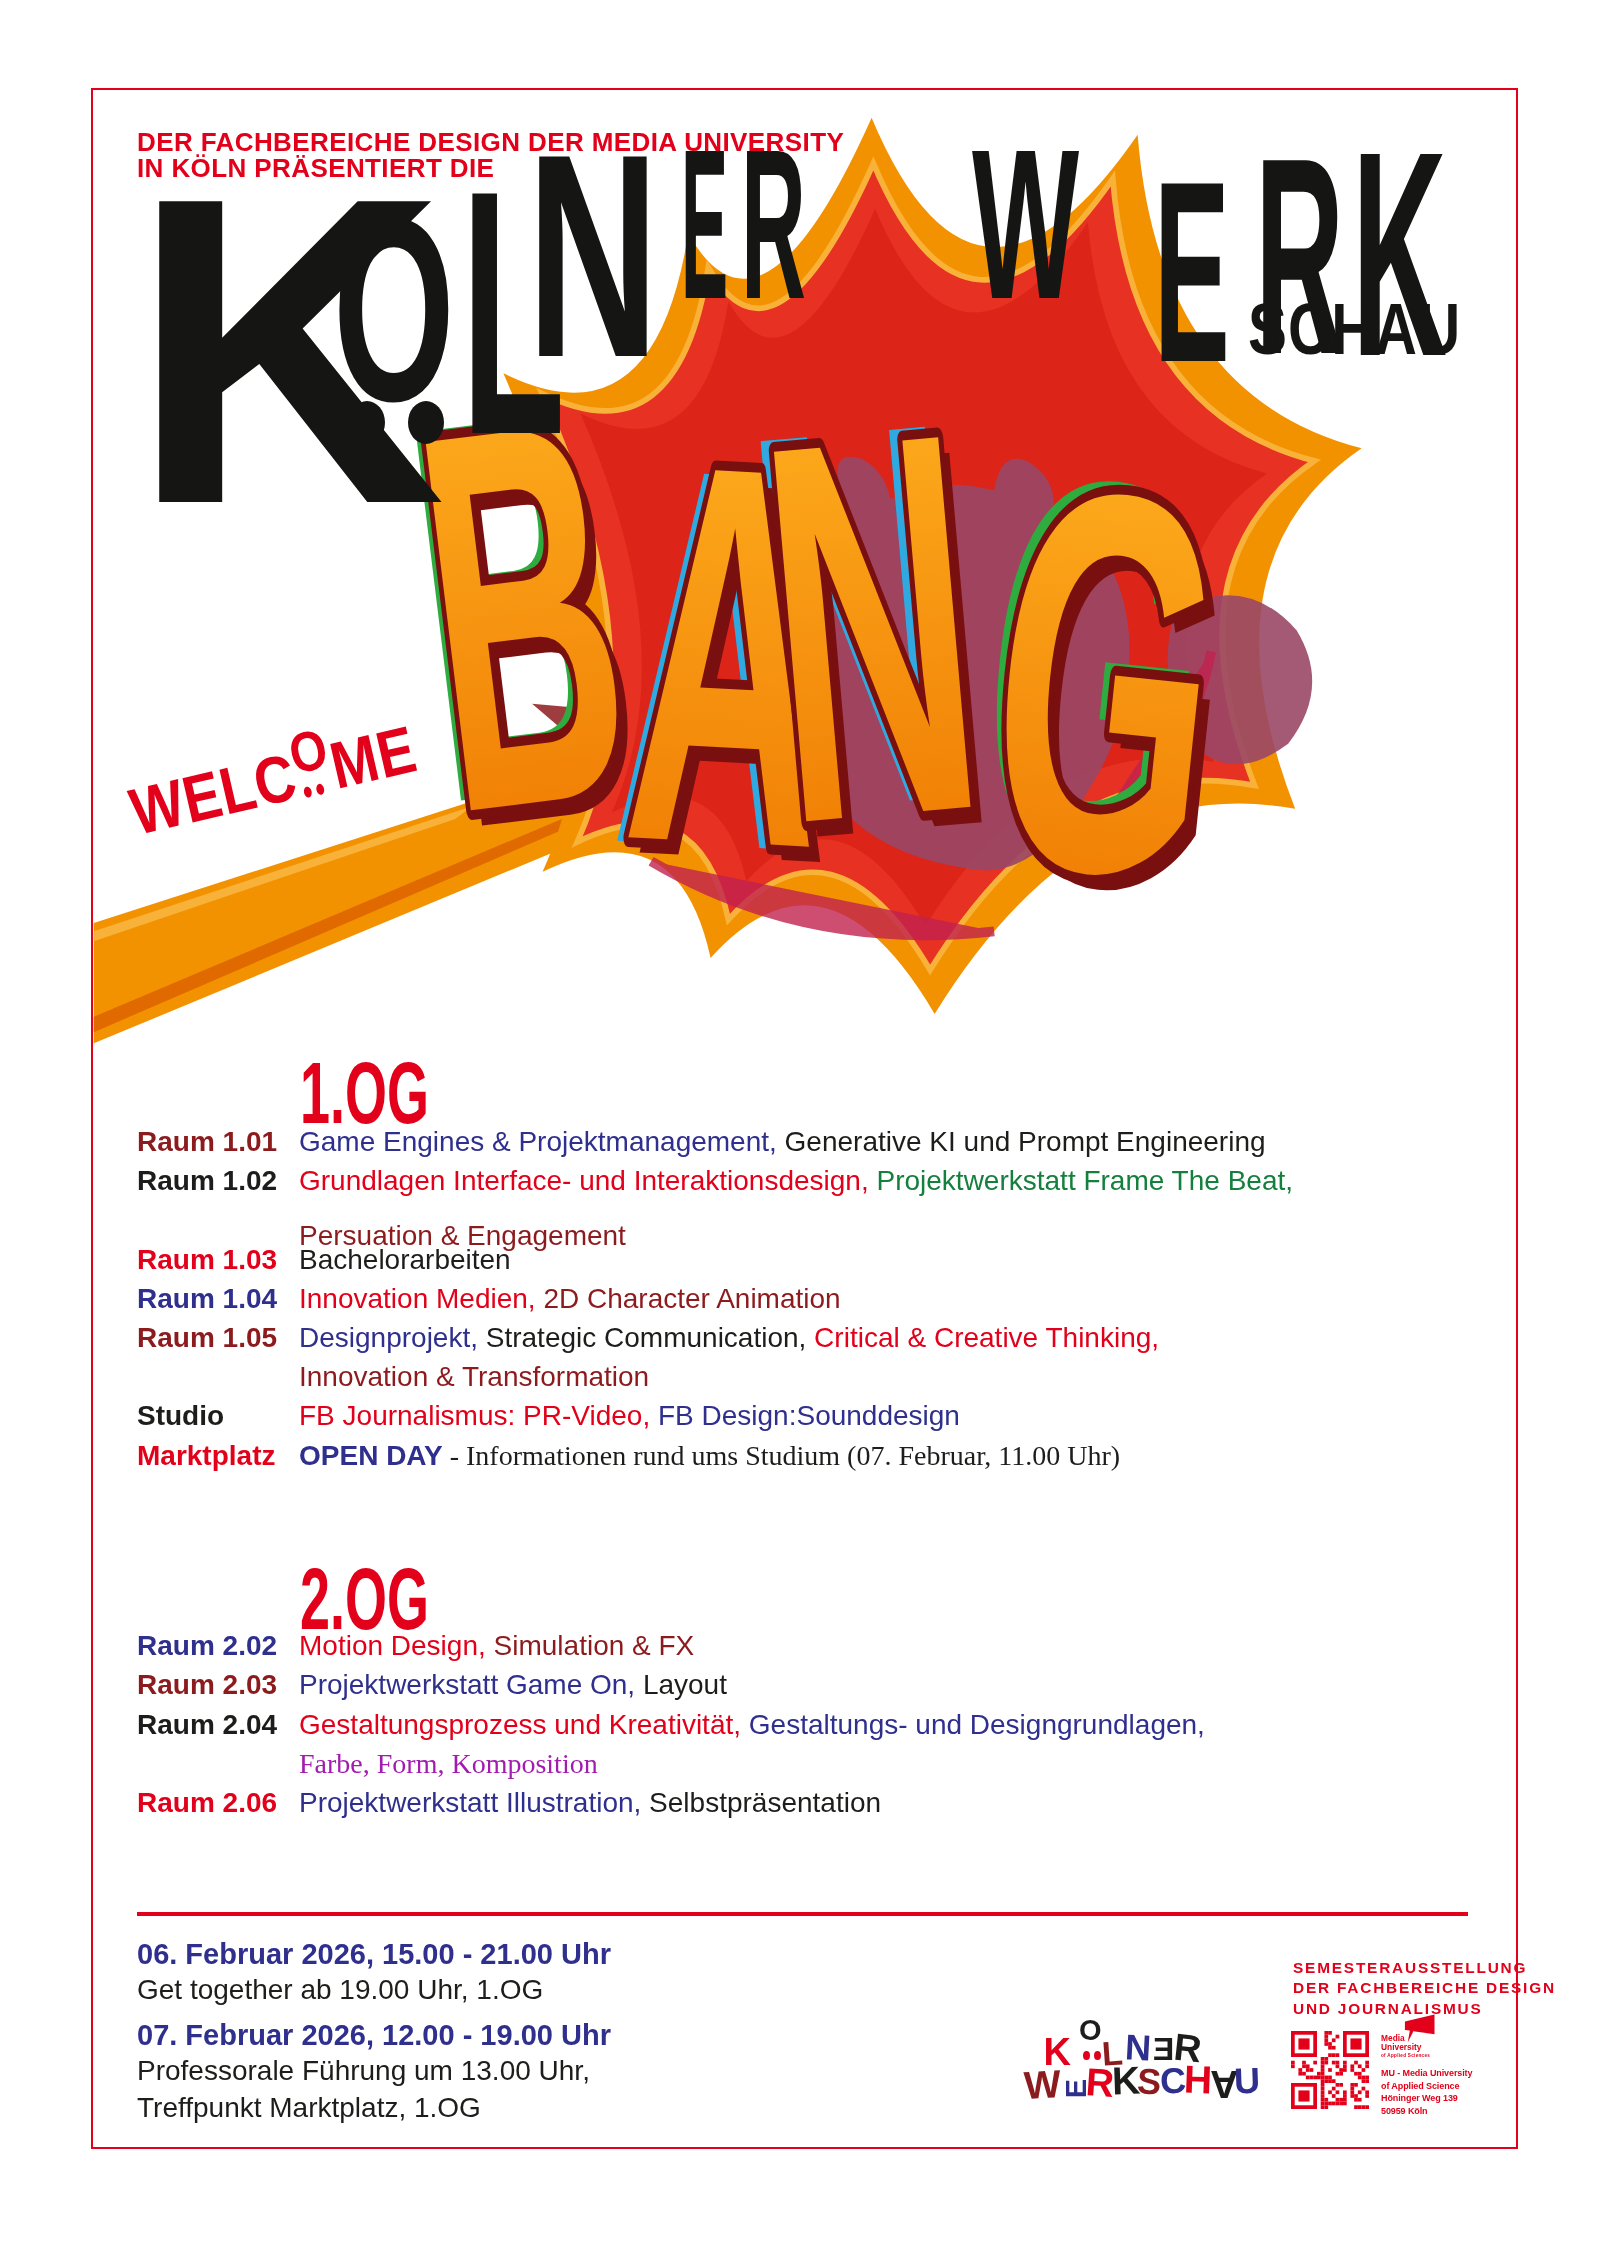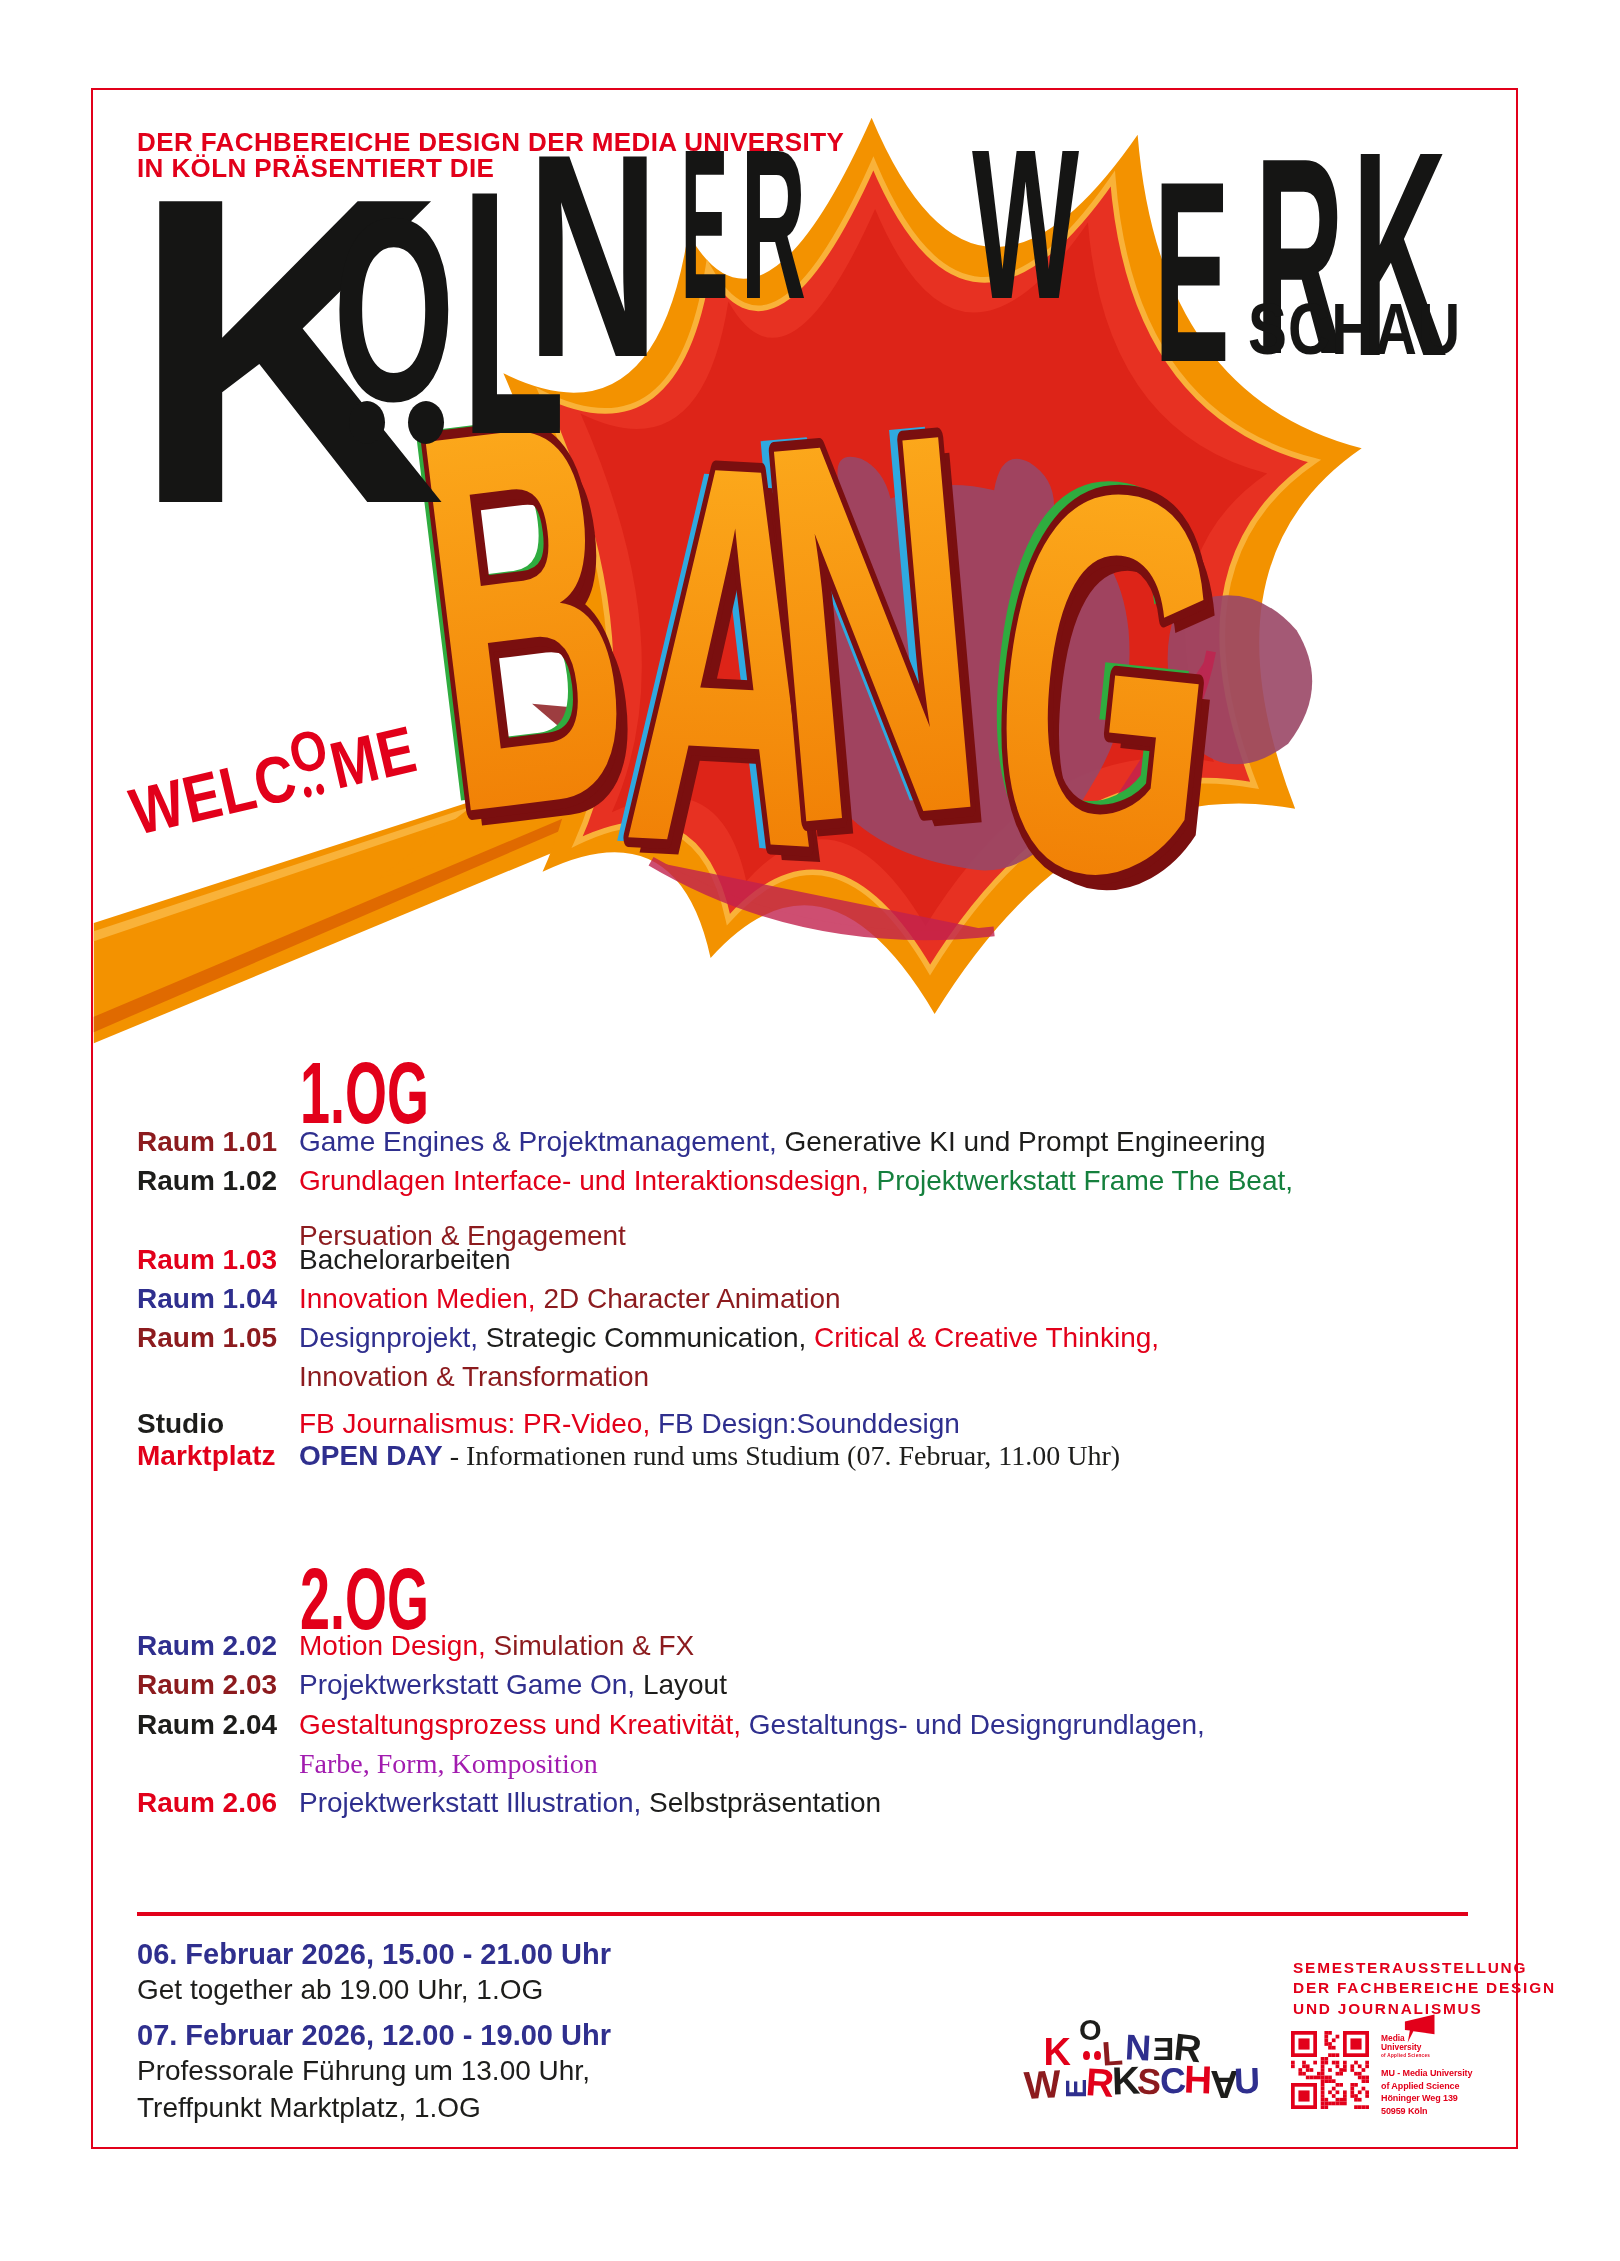--- a/index.html
+++ b/index.html
@@ -163,21 +163,21 @@
   <div class="row" style="top:1318px;">
     <span class="lab" style="color: rgb(140, 27, 30);">Raum 1.05</span>
     <span class="seg" style="color: rgb(47, 47, 142);">Designprojekt,</span>
     <span class="seg" style="color: rgb(29, 29, 27);"> Strategic Communication,</span>
     <span class="seg" style="color: rgb(226, 0, 26);"> Critical &amp; Creative Thinking,</span>
   </div>
   <div class="row" style="top:1357px;">
     <span class="lab"></span>
     <span class="seg" style="color: rgb(140, 27, 30);">Innovation &amp; Transformation</span>
   </div>
-  <div class="row" style="top:1396px;margin-top:8px;">
+  <div class="row" style="top:1396px;">
     <span class="lab" style="color: rgb(29, 29, 27);">Studio</span>
     <span class="seg" style="color: rgb(226, 0, 26);">FB Journalismus: PR-Video,</span>
     <span class="seg" style="color: rgb(47, 47, 142);"> FB Design:Sounddesign</span>
   </div>
   <div class="row" style="top:1436px;">
     <span class="lab" style="color: rgb(226, 0, 26);">Marktplatz</span>
     <span class="seg b" style="color: rgb(47, 47, 142);">OPEN DAY</span>
     <span class="seg" style="color: rgb(29, 29, 27); font-family: Liberation Serif, serif;"> - Informationen rund ums Studium (07. Februar, 11.00 Uhr)</span>
   </div>
 

